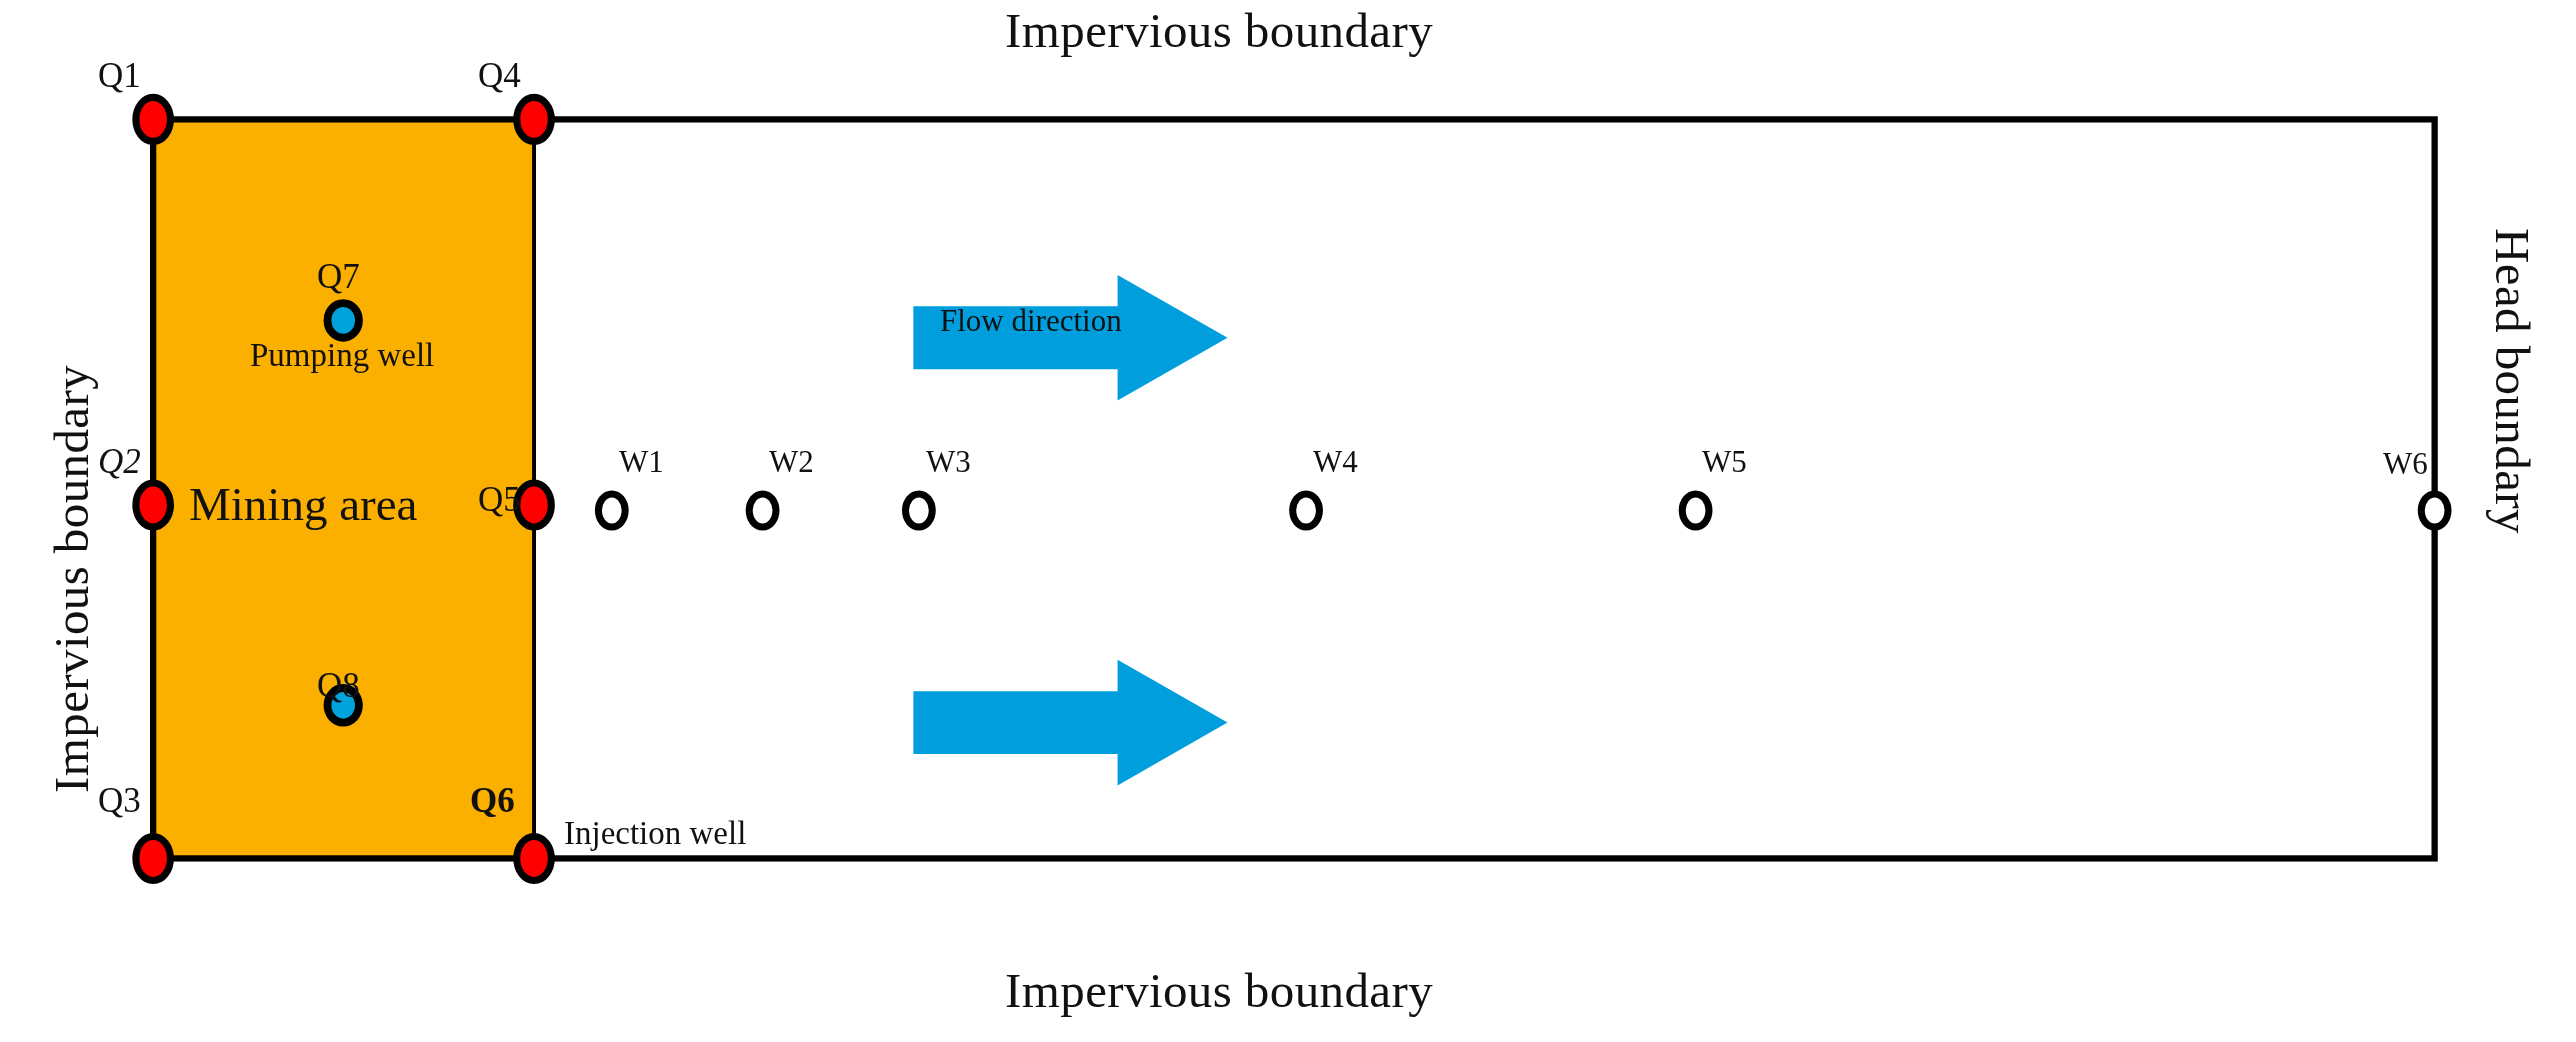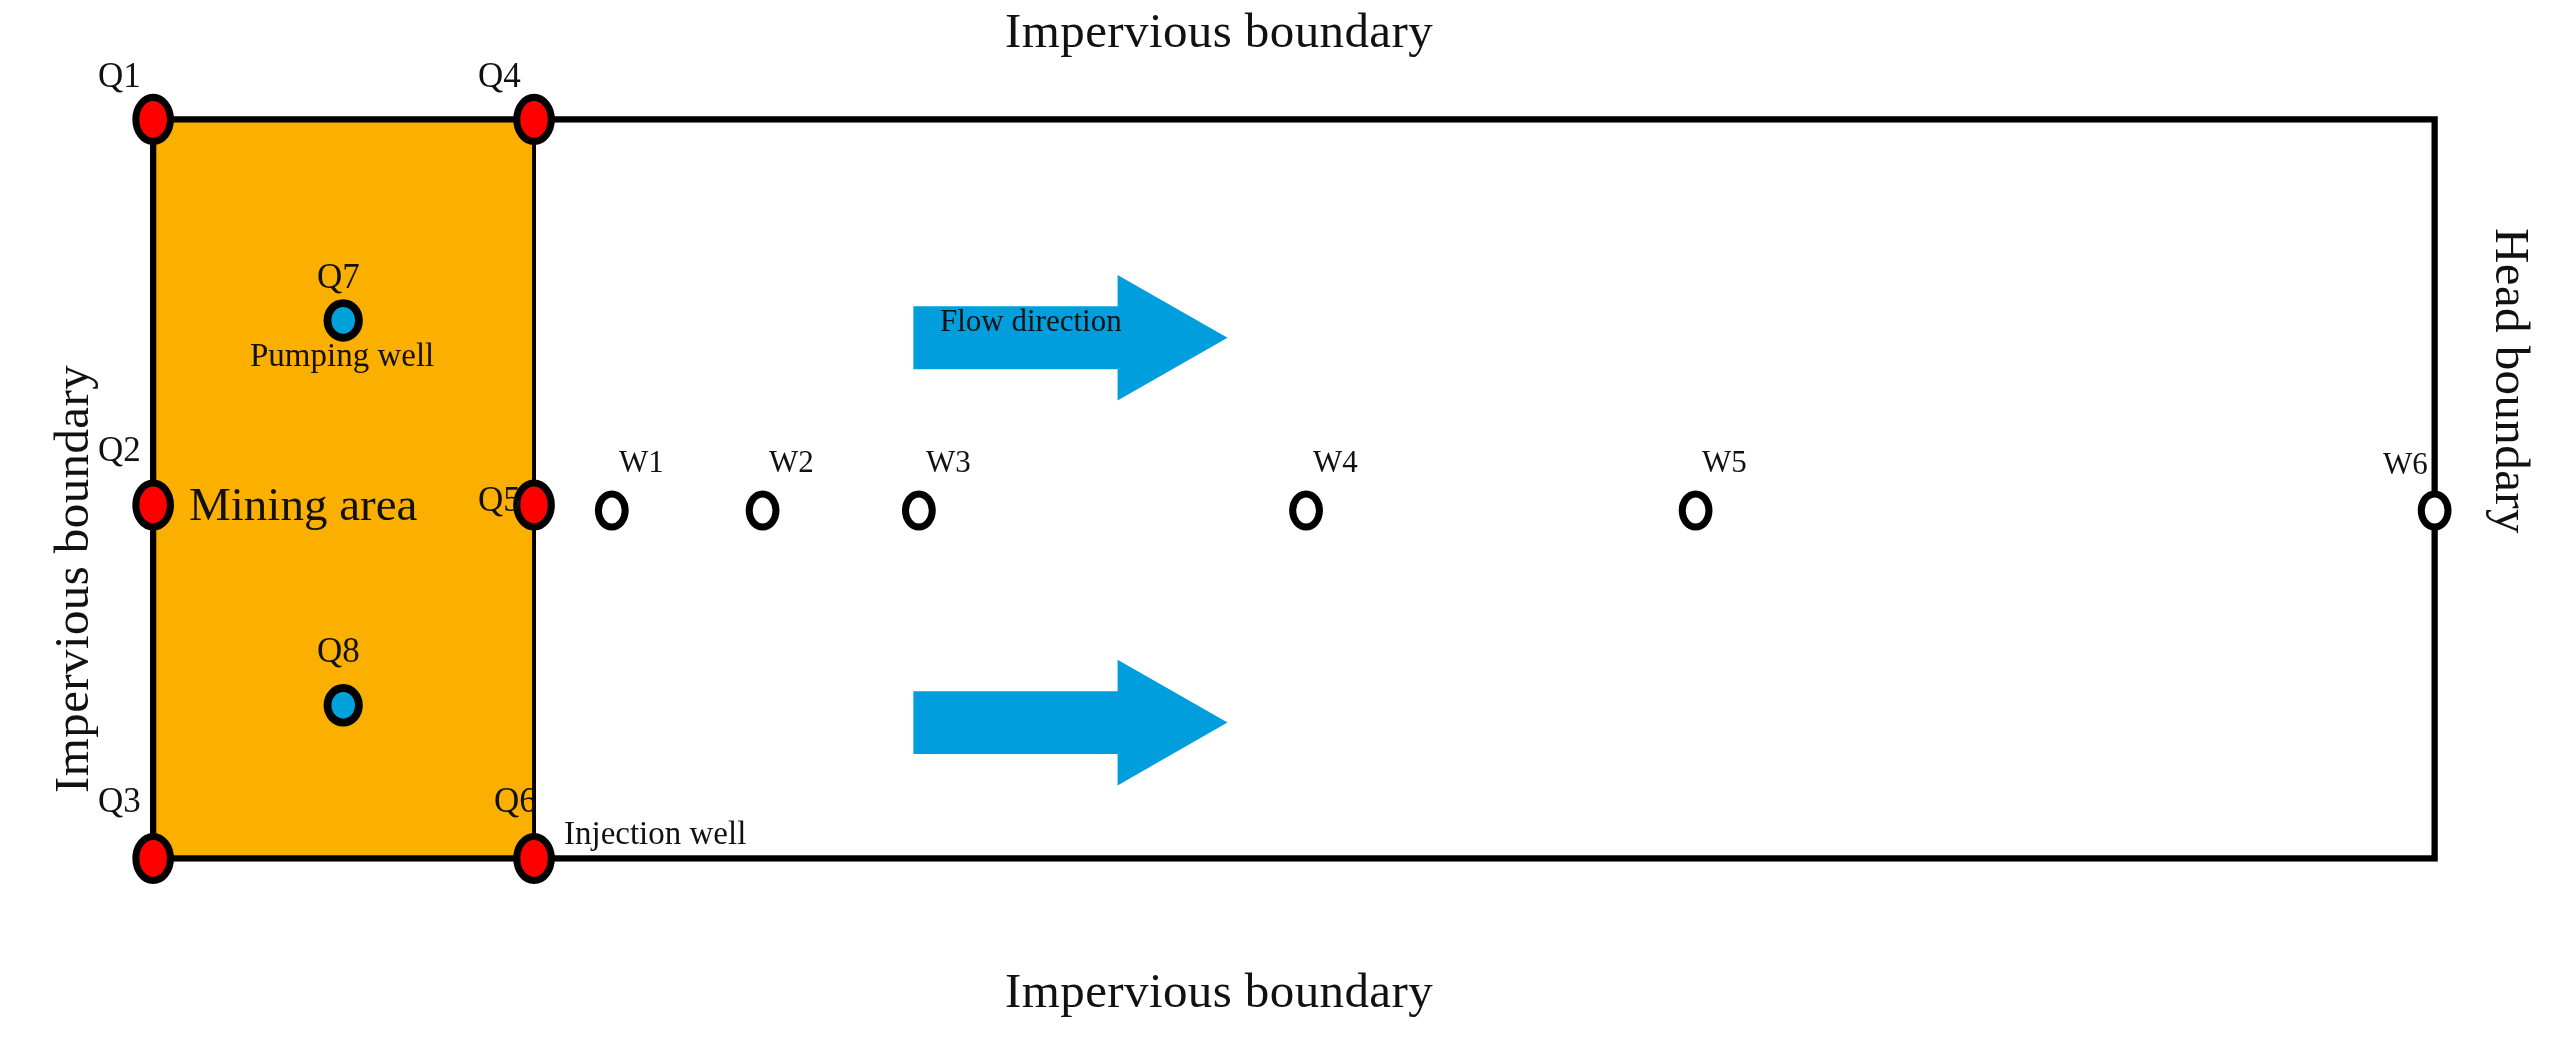--- a/index.html
+++ b/index.html
@@ -72,26 +72,26 @@
 
   <div class="lbl welllabel" style="left:250px;top:339px;">Pumping well</div>
 
   <div class="lbl welllabel" style="left:564px;top:817px;">Injection well</div>
 
   <div class="lbl flowtxt" style="left:940px;top:305px;">Flow direction</div>
 
   <div id="point-labels">
       <div class="lbl qlabel" style="left: 98px; top: 58px;">Q1</div>
       <div class="lbl qlabel" style="left: 478px; top: 58px;">Q4</div>
-      <div class="lbl qlabel" style="left: 98px; top: 432px;">Q2</div>
+      <div class="lbl qlabel" style="left: 98px; top: 444px; font-style: italic;">Q2</div>
       <div class="lbl qlabel" style="left: 478px; top: 444px; margin-top: 38px;">Q5</div>
       <div class="lbl qlabel" style="left: 98px; top: 783px;">Q3</div>
-      <div class="lbl qlabel" style="left: 494px; top: 783px;">Q6</div>
+      <div class="lbl qlabel" style="left: 470px; top: 783px; font-weight: bold;">Q6</div>
       <div class="lbl qlabel" style="left: 317px; top: 259px;">Q7</div>
-      <div class="lbl qlabel" style="left: 317px; top: 633px;">Q8</div>
+      <div class="lbl qlabel" style="left: 317px; top: 668px;">Q8</div>
       <div class="lbl wlabel" style="left: 584px; top: 446px;">W1</div>
       <div class="lbl wlabel" style="left: 734px; top: 446px;">W2</div>
       <div class="lbl wlabel" style="left: 891px; top: 446px;">W3</div>
       <div class="lbl wlabel" style="left: 1278px; top: 446px;">W4</div>
       <div class="lbl wlabel" style="left: 1667px; top: 446px;">W5</div>
       <div class="lbl wlabel" style="left: 2348px; top: 448px;">W6</div>
     </div>
 </div>
 
 

